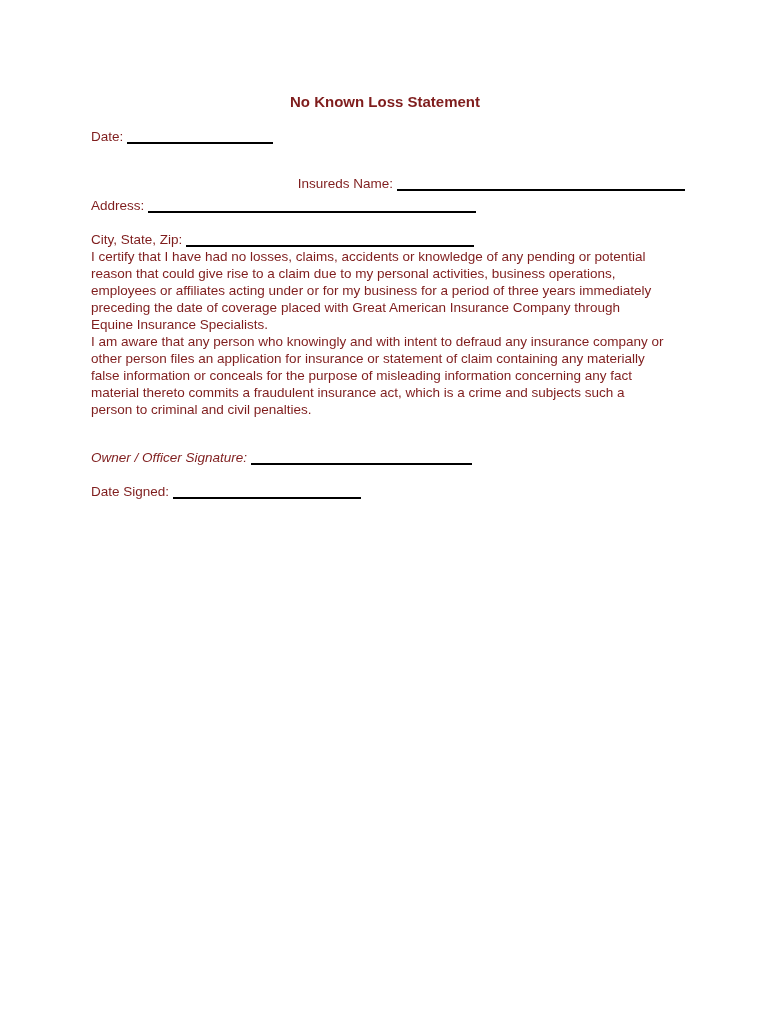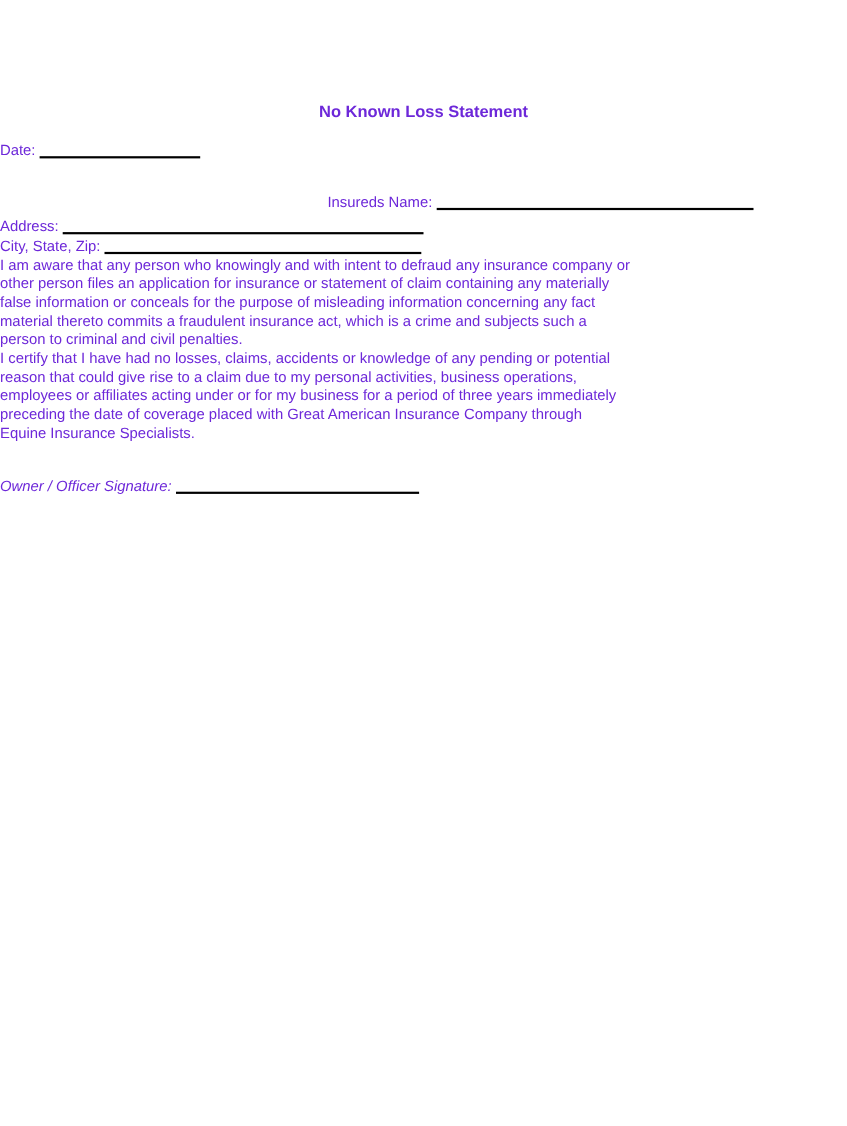--- a/index.html
+++ b/index.html
@@ -6,42 +6,43 @@
     margin: 0;
     padding: 0;
     background: #ffffff;
   }
   .page {
     position: relative;
     width: 770px;
     height: 1024px;
     background: #ffffff;
     font-family: "Liberation Sans", "DejaVu Sans", sans-serif;
-    color: #6d28d9;
+    color: #7f1d1d;
     font-size: 13.5px;
     line-height: 17px;
     box-sizing: border-box;
     overflow: hidden;
   }
   .doc-title {
     padding-top: 93px;
     text-align: center;
     font-weight: bold;
     font-size: 15px;
     line-height: 18px;
   }
   .content {
+    padding-left: 91px;
     padding-right: 85px;
   }
   .field-row { white-space: nowrap; }
 
   .row-date        { margin-top: 17px; }
   .row-insureds    { margin-top: 30px; text-align: right; }
   .row-address     { margin-top: 5px; }
-  .row-city        { margin-top: 1px; }
+  .row-city        { margin-top: 17px; }
   .para-certify    { margin-top: 28px; }
   .para-fraud      { margin-top: 14px; }
   .row-signature   { margin-top: 31px; font-style: italic; }
   .row-datesigned  { margin-top: 17px; }
 
   .para {
     white-space: pre-line;
     margin: 0;
   }
   .fill-line {
@@ -77,31 +78,34 @@
     </div>
 
     <div class="field-row row-address">
       <span>Address:</span><span class="fill-line w-address"></span>
     </div>
 
     <div class="field-row row-city">
       <span>City, State, Zip:</span><span class="fill-line w-city"></span>
     </div>
 
+    <p class="para para-certify">I certify that I have had no losses, claims, accidents or knowledge of any pending or potential
+reason that could give rise to a claim due to my personal activities, business operations,
+employees or affiliates acting under or for my business for a period of three years immediately
+preceding the date of coverage placed with Great American Insurance Company through
+Equine Insurance Specialists.</p>
+
     <p class="para para-fraud">I am aware that any person who knowingly and with intent to defraud any insurance company or
 other person files an application for insurance or statement of claim containing any materially
 false information or conceals for the purpose of misleading information concerning any fact
 material thereto commits a fraudulent insurance act, which is a crime and subjects such a
 person to criminal and civil penalties.</p>
 
-    <p class="para para-certify">I certify that I have had no losses, claims, accidents or knowledge of any pending or potential
-reason that could give rise to a claim due to my personal activities, business operations,
-employees or affiliates acting under or for my business for a period of three years immediately
-preceding the date of coverage placed with Great American Insurance Company through
-Equine Insurance Specialists.</p>
-
     <div class="field-row row-signature">
       <span>Owner / Officer Signature:</span><span class="fill-line w-signature"></span>
     </div>
 
+    <div class="field-row row-datesigned">
+      <span>Date Signed:</span><span class="fill-line w-signdate"></span>
+    </div>
 
   </div>
 </div>
 
 </body></html>

